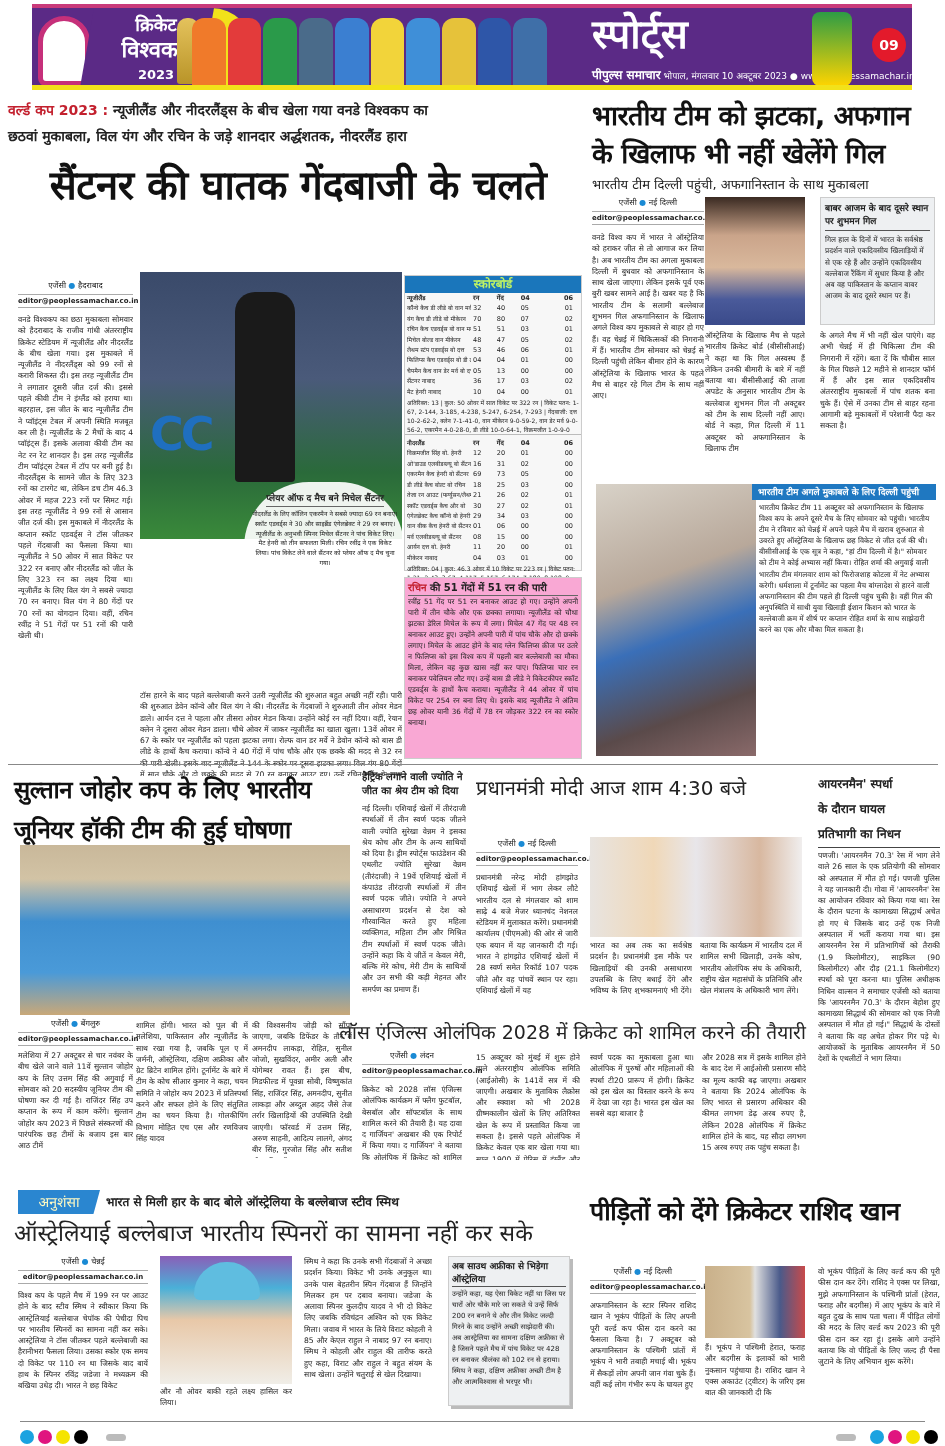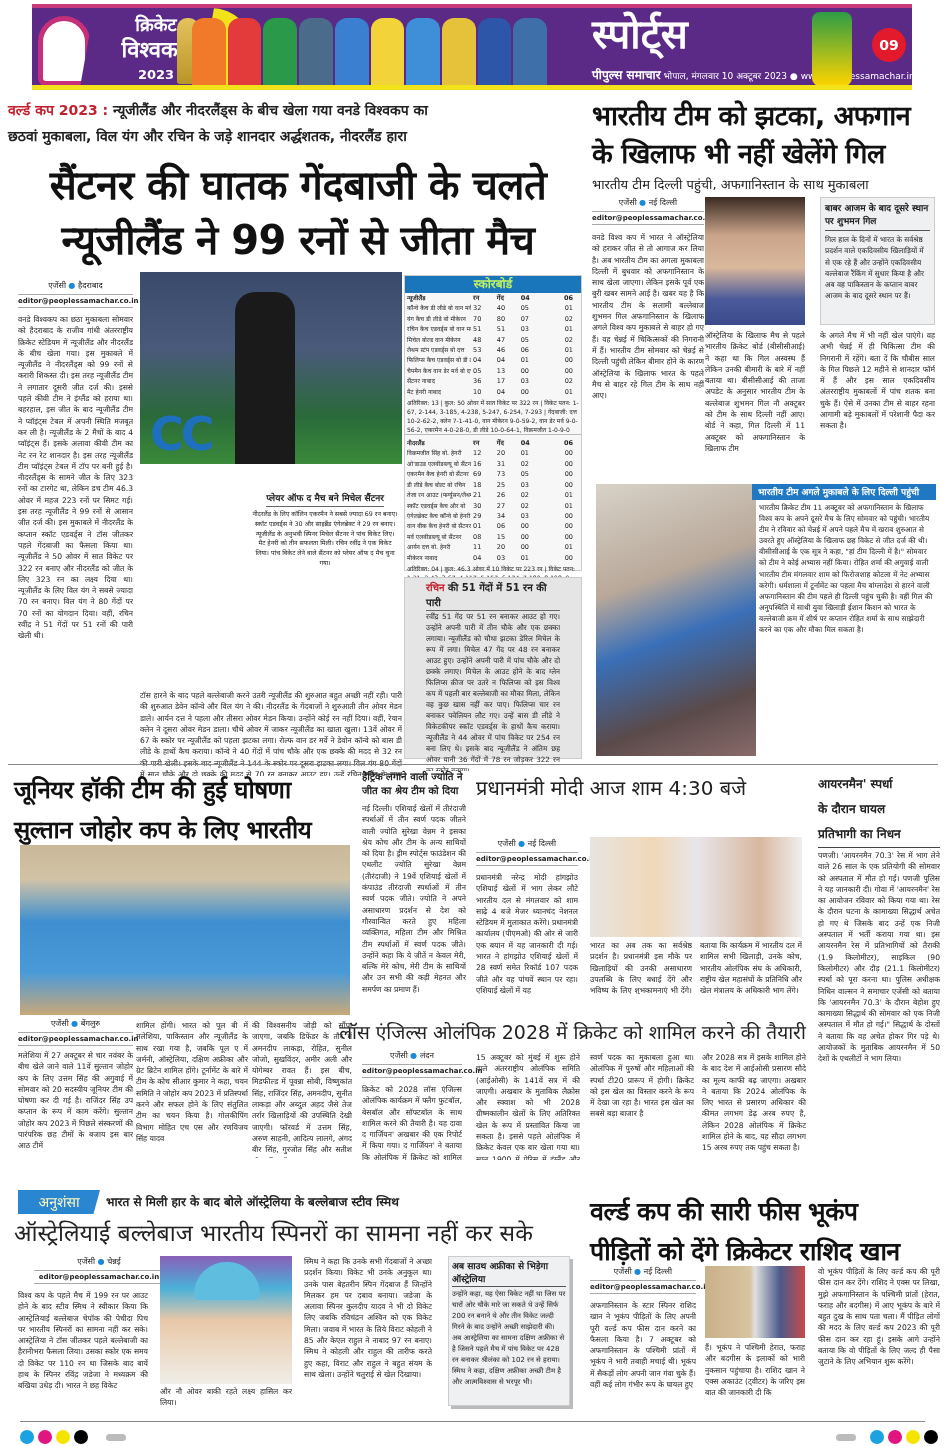--- a/index.html
+++ b/index.html
@@ -72,30 +72,29 @@
   <div class="abs batsman"></div>
   <div class="abs pgno">09</div>
 </div>
 
 <div class="abs" style="left:8px;top:97px;width:580px">
   <div class="kicker"><span class="red">वर्ल्ड कप 2023 :</span> <span>न्यूजीलैंड और नीदरलैंड्स के बीच खेला गया वनडे विश्वकप का</span></div>
   <div class="kicker">छठवां मुकाबला, विल यंग और रचिन के जड़े शानदार अर्द्धशतक, नीदरलैंड हारा</div>
 </div>
 <div class="abs h1" style="left:8px;top:158px;width:580px;font-size:40px;line-height:55px">
   <div>सैंटनर की घातक गेंदबाजी के चलते</div>
-  <div>न्यूजीलैंड ने 99 रनों से जीता मैच</div>
 </div>
 
 <div class="abs" style="left:18px;top:280px;width:115px">
   <div class="byline"><span>एजेंसी</span> <span class="dot">●</span> <span>हैदराबाद</span></div>
   <div class="email">editor@peoplessamachar.co.in</div>
 </div>
 <div class="abs body" style="left:18px;top:314px;width:115px;height:460px">वनडे विश्वकप का छठा मुकाबला सोमवार को हैदराबाद के राजीव गांधी अंतरराष्ट्रीय क्रिकेट स्टेडियम में न्यूजीलैंड और नीदरलैंड के बीच खेला गया। इस मुकाबले में न्यूजीलैंड ने नीदरलैंड्स को 99 रनों से करारी शिकस्त दी। इस तरह न्यूजीलैंड टीम ने लगातार दूसरी जीत दर्ज की। इससे पहले कीवी टीम ने इंग्लैंड को हराया था। बहरहाल, इस जीत के बाद न्यूजीलैंड टीम ने प्वॉइंट्स टेबल में अपनी स्थिति मजबूत कर ली है। न्यूजीलैंड के 2 मैचों के बाद 4 प्वॉइंट्स हैं। इसके अलावा कीवी टीम का नेट रन रेट शानदार है। इस तरह न्यूजीलैंड टीम प्वॉइंट्स टेबल में टॉप पर बनी हुई है। नीदरलैंड्स के सामने जीत के लिए 323 रनों का टारगेट था, लेकिन डच टीम 46.3 ओवर में महज 223 रनों पर सिमट गई। इस तरह न्यूजीलैंड ने 99 रनों से आसान जीत दर्ज की। इस मुकाबले में नीदरलैंड के कप्तान स्कॉट एडवर्ड्स ने टॉस जीतकर पहले गेंदबाजी का फैसला किया था। न्यूजीलैंड ने 50 ओवर में सात विकेट पर 322 रन बनाए और नीदरलैंड को जीत के लिए 323 रन का लक्ष्य दिया था। न्यूजीलैंड के लिए विल यंग ने सबसे ज्यादा 70 रन बनाए। विल यंग ने 80 गेंदों पर 70 रनों का योगदान दिया। वहीं, रचिन रवींद्र ने 51 गेंदों पर 51 रनों की पारी खेली थी।</div>
 
-<div class="abs photo" style="left:140px;top:272px;width:262px;height:192px;background:linear-gradient(180deg,#3a4a6a 0%,#4a5a7a 40%,#2a6a3a 75%,#3a8a3a 100%)">
+<div class="abs photo" style="left:140px;top:272px;width:262px;height:267px;background:linear-gradient(180deg,#3a4a6a 0%,#4a5a7a 40%,#2a6a3a 75%,#3a8a3a 100%)">
   <div style="position:absolute;left:95px;top:20px;width:60px;height:190px;background:#1a1a1a;border-radius:20px 20px 4px 4px"></div>
   <div style="position:absolute;left:10px;top:135px;font-size:46px;font-weight:900;color:#1f6fbf;letter-spacing:-3px">CC</div>
 </div>
 <div class="abs" style="left:244px;top:482px;width:160px;height:130px;border-radius:80px;background:rgba(255,255,255,0.92)"></div>
 <div class="abs" style="left:252px;top:492px;width:146px;text-align:center">
   <div style="font-size:9px;font-weight:bold;line-height:12px;border-bottom:1px solid #666;padding-bottom:2px;margin:0 14px">प्लेयर ऑफ द मैच बने मिचेल सैंटनर</div>
   <div style="font-size:6.3px;line-height:9.8px;margin-top:2px">नीदरलैंड के लिए कॉलिन एकरमैन ने सबसे ज्यादा 69 रन बनाए। स्कॉट एडवर्ड्स ने 30 और साइब्रैंड एंगेलब्रेक्ट ने 29 रन बनाए। न्यूजीलैंड के अनुभवी स्पिनर मिचेल सैंटनर ने पांच विकेट लिए। मैट हेनरी को तीन सफलता मिली। रचिन रवींद्र ने एक विकेट लिया। पांच विकेट लेने वाले सैंटनर को प्लेयर ऑफ द मैच चुना गया।</div>
 </div>
 <div class="abs body" style="left:140px;top:690px;width:262px;height:86px">टॉस हारने के बाद पहले बल्लेबाजी करने उतरी न्यूजीलैंड की शुरुआत बहुत अच्छी नहीं रही। पारी की शुरुआत डेवेन कॉन्वे और विल यंग ने की। नीदरलैंड के गेंदबाजों ने शुरुआती तीन ओवर मेडन डाले। आर्यन दत्त ने पहला और तीसरा ओवर मेडन किया। उन्होंने कोई रन नहीं दिया। वहीं, रेयान क्लेन ने दूसरा ओवर मेडन डाला। चौथे ओवर में जाकर न्यूजीलैंड का खाता खुला। 13वें ओवर में 67 के स्कोर पर न्यूजीलैंड को पहला झटका लगा। रोल्फ वान डर मर्वे ने डेवोन कॉन्वे को बास डी लीडे के हाथों कैच कराया। कॉन्वे ने 40 गेंदों में पांच चौके और एक छक्के की मदद से 32 रन की पारी खेली। इसके बाद न्यूजीलैंड ने 144 के स्कोर पर दूसरा झटका लगा। विल यंग 80 गेंदों में सात चौके और दो छक्के की मदद से 70 रन बनाकर आउट हुए। उन्हें रचिन रवींद्र के साथ दूसरे विकेट के लिए 77 रन की साझेदारी निभाई।</div>
 
@@ -260,21 +259,21 @@
           <td>04</td>
           <td>03</td>
           <td>01</td>
           <td style="text-align:right;padding-right:8px">00</td>
         </tr>
   </tbody>
     </table>
   <div class="ex" style="height:36px;overflow:hidden">अतिरिक्त: 04 | कुल: 46.3 ओवर में 10 विकेट पर 223 रन | विकेट पतन: 1-21, 2-43, 3-67, 4-117, 5-157, 6-174, 7-180, 8-198, 9-218, 10-223 | गेंदबाजी: ट्रेंट बोल्ट 8-0-34-0, मैट हेनरी 8.3-0-40-3, मिचेल सैंटनर 10-0-59-5, लॉकी फर्ग्युसन 8-0-32-0, रचिन रवींद्र 10-0-46-1, ग्लेन फिलिप्स 2-0-11-0</div>
 </div>
 
-<div class="abs" style="left:404px;top:577px;width:178px;height:182px;background:#e5e5e5;border:1px solid #ccc;padding:2px 21px">
+<div class="abs" style="left:404px;top:577px;width:178px;height:182px;background:#f9a8d4;border:1px solid #ccc;padding:2px 3px">
   <div style="font-size:10px;font-weight:bold;line-height:15px;border-bottom:1px solid #666"><span style="color:#c3202e">रचिन</span> <span>की 51 गेंदों में 51 रन की पारी</span></div>
   <div class="body" style="font-size:7.2px;line-height:11px;height:160px">रवींद्र 51 गेंद पर 51 रन बनाकर आउट हो गए। उन्होंने अपनी पारी में तीन चौके और एक छक्का लगाया। न्यूजीलैंड को चौथा झटका डेरिल मिचेल के रूप में लगा। मिचेल 47 गेंद पर 48 रन बनाकर आउट हुए। उन्होंने अपनी पारी में पांच चौके और दो छक्के लगाए। मिचेल के आउट होने के बाद ग्लेन फिलिप्स क्रीज पर उतरे न फिलिप्स को इस विश्व कप में पहली बार बल्लेबाजी का मौका मिला, लेकिन वह कुछ खास नहीं कर पाए। फिलिप्स चार रन बनाकर पवेलियन लौट गए। उन्हें बास डी लीडे ने विकेटकीपर स्कॉट एडवर्ड्स के हाथों कैच कराया। न्यूजीलैंड ने 44 ओवर में पांच विकेट पर 254 रन बना लिए थे। इसके बाद न्यूजीलैंड ने अंतिम छह ओवर यानी 36 गेंदों में 78 रन जोड़कर 322 रन का स्कोर बनाया।</div>
 </div>
 
 <div class="abs h1" style="left:592px;top:97px;width:350px;font-size:27px;line-height:38px;text-align:left">
   <div>भारतीय टीम को झटका, अफगान</div>
   <div>के खिलाफ भी नहीं खेलेंगे गिल</div>
 </div>
 <div class="abs" style="left:592px;top:176px;width:350px;font-size:13px;line-height:18px">भारतीय टीम दिल्ली पहुंची, अफगानिस्तान के साथ मुकाबला</div>
 <div class="abs" style="left:592px;top:197px;width:112px">
@@ -290,22 +289,22 @@
 </div>
 <div class="abs body" style="left:820px;top:330px;width:115px;height:140px">के अगले मैच में भी नहीं खेल पाएंगे। वह अभी चेन्नई में ही चिकित्सा टीम की निगरानी में रहेंगे। बता दें कि चौबीस साल के गिल पिछले 12 महीने से शानदार फॉर्म में हैं और इस साल एकदिवसीय अंतरराष्ट्रीय मुकाबलों में पांच शतक बना चुके हैं। ऐसे में उनका टीम से बाहर रहना आगामी बड़े मुकाबलों में परेशानी पैदा कर सकता है।</div>
 
 <div class="abs photo" style="left:596px;top:484px;width:160px;height:272px;background:linear-gradient(160deg,#d8d2c8 0%,#b8a89a 35%,#3a6fb8 55%,#5a4a4a 80%,#8a6a6a 100%)"></div>
 <div class="abs bluebar" style="left:752px;top:484px;width:184px">भारतीय टीम अगले मुकाबले के लिए दिल्ली पहुंची</div>
 <div class="abs" style="left:756px;top:502px;width:178px;height:256px;font-size:7.3px;line-height:11.1px;overflow:hidden;background:#fff;padding-left:3px">भारतीय क्रिकेट टीम 11 अक्टूबर को अफगानिस्तान के खिलाफ विश्व कप के अपने दूसरे मैच के लिए सोमवार को पहुंची। भारतीय टीम ने रविवार को चेन्नई में अपने पहले मैच में खराब शुरुआत से उबरते हुए ऑस्ट्रेलिया के खिलाफ छह विकेट से जीत दर्ज की थी। बीसीसीआई के एक सूत्र ने कहा, "हां टीम दिल्ली में है।" सोमवार को टीम ने कोई अभ्यास नहीं किया। रोहित शर्मा की अगुवाई वाली भारतीय टीम मंगलवार शाम को फिरोजशाह कोटला में नेट अभ्यास करेगी। धर्मशाला में टूर्नामेंट का पहला मैच बांग्लादेश से हारने वाली अफगानिस्तान की टीम पहले ही दिल्ली पहुंच चुकी है। वहीं गिल की अनुपस्थिति में साथी युवा खिलाड़ी ईशान किशन को भारत के बल्लेबाजी क्रम में शीर्ष पर कप्तान रोहित शर्मा के साथ साझेदारी करने का एक और मौका मिल सकता है।</div>
 
 <div class="abs divider" style="left:8px;top:764px;width:930px;height:1px"></div>
 
 <div class="abs h1" style="left:14px;top:770px;width:330px;font-size:24px;line-height:40px;text-align:left">
+  <div>सुल्तान जोहोर कप के लिए भारतीय</div>
   <div>जूनियर हॉकी टीम की हुई घोषणा</div>
-  <div>सुल्तान जोहोर कप के लिए भारतीय</div>
 </div>
 <div class="abs photo" style="left:20px;top:845px;width:330px;height:170px;background:linear-gradient(180deg,#c9b89a 0%,#d2c3a5 20%,#3f8fd0 45%,#4a9ad8 75%,#c9a878 100%)"></div>
 <div class="abs" style="left:18px;top:1018px;width:115px">
   <div class="byline"><span>एजेंसी</span> <span class="dot">●</span> <span>बेंगलुरु</span></div>
   <div class="email">editor@peoplessamachar.co.in</div>
 </div>
 <div class="abs body" style="left:18px;top:1050px;width:115px;height:108px">मलेशिया में 27 अक्टूबर से चार नवंबर के बीच खेले जाने वाले 11वें सुल्तान जोहोर कप के लिए उत्तम सिंह की अगुवाई में सोमवार को 20 सदस्यीय जूनियर टीम की घोषणा कर दी गई है। राजिंदर सिंह उप कप्तान के रूप में काम करेंगे। सुल्तान जोहोर कप 2023 में पिछले संस्करणों की पारंपरिक छह टीमों के बजाय इस बार आठ टीमें</div>
 <div class="abs body" style="left:136px;top:1020px;width:112px;height:138px">शामिल होंगी। भारत को पूल बी में मलेशिया, पाकिस्तान और न्यूजीलैंड के साथ रखा गया है, जबकि पूल ए में जर्मनी, ऑस्ट्रेलिया, दक्षिण अफ्रीका और ग्रेट ब्रिटेन शामिल होंगे। टूर्नामेंट के बारे में टीम के कोच सीआर कुमार ने कहा, चयन समिति ने जोहोर कप 2023 में प्रतिस्पर्धा करने और सफल होने के लिए संतुलित टीम का चयन किया है। गोलकीपिंग विभाग मोहित एच एस और रणविजय सिंह यादव</div>
 <div class="abs body" style="left:252px;top:1020px;width:100px;height:138px">की विश्वसनीय जोड़ी को सौंपा जाएगा, जबकि डिफेंडर के तौर में अमनदीप लाकड़ा, रोहित, सुनील जोजो, सुखविंदर, अमीर अली और योगेम्बर रावत हैं। इस बीच, मिडफील्ड में पूवन्ना सोबी, विष्णुकांत सिंह, राजिंदर सिंह, अमनदीप, सुनीत लाकड़ा और अब्दुल अहद जैसे तेज तर्रार खिलाड़ियों की उपस्थिति देखी जाएगी। फॉरवर्ड में उत्तम सिंह, अरुण साहनी, आदित्य लालगे, अंगद बीर सिंह, गुरजोत सिंह और सतीश भी शामिल हैं।</div>
 
@@ -337,37 +336,36 @@
   <div class="email">editor@peoplessamachar.co.in</div>
 </div>
 <div class="abs body" style="left:362px;top:1084px;width:100px;height:76px">क्रिकेट को 2028 लॉस एंजिल्स ओलंपिक कार्यक्रम में फ्लैग फुटबॉल, बेसबॉल और सॉफ्टबॉल के साथ शामिल करने की तैयारी है। यह दावा द गार्जियन' अखबार की एक रिपोर्ट में किया गया। द गार्जियन' ने बताया कि ओलंपिक में क्रिकेट को शामिल करने की पुष्टि</div>
 <div class="abs body" style="left:476px;top:1052px;width:104px;height:108px">15 अक्टूबर को मुंबई में शुरू होने वाले अंतरराष्ट्रीय ओलंपिक समिति (आईओसी) के 141वें सत्र में की जाएगी। अखबार के मुताबिक लैक्रोस और स्क्वाश को भी 2028 ग्रीष्मकालीन खेलों के लिए अतिरिक्त खेल के रूप में प्रस्तावित किया जा सकता है। इससे पहले ओलंपिक में क्रिकेट केवल एक बार खेला गया था। साल 1900 में पेरिस में इंग्लैंड और फ्रांस के बीच</div>
 <div class="abs body" style="left:590px;top:1052px;width:104px;height:120px">स्वर्ण पदक का मुकाबला हुआ था। ओलंपिक में पुरुषों और महिलाओं की स्पर्धा टी20 प्रारूप में होगी। क्रिकेट को इस खेल का विस्तार करने के रूप में देखा जा रहा है। भारत इस खेल का सबसे बड़ा बाजार है</div>
 <div class="abs body" style="left:702px;top:1052px;width:104px;height:120px">और 2028 सत्र में इसके शामिल होने के बाद देश में आईओसी प्रसारण सौदे का मूल्य काफी बढ़ जाएगा। अखबार ने बताया कि 2024 ओलंपिक के लिए भारत से प्रसारण अधिकार की कीमत लगभग डेढ़ अरब रुपए है, लेकिन 2028 ओलंपिक में क्रिकेट शामिल होने के बाद, यह सौदा लगभग 15 अरब रुपए तक पहुंच सकता है।</div>
 
 <div class="abs" style="left:18px;top:1190px;width:82px;height:24px;background:#2a86d0;color:#fef9c3;font-size:14px;font-weight:normal;text-align:center;line-height:24px;clip-path:polygon(0 0,100% 0,92% 100%,0 100%)">अनुशंसा</div>
 <div class="abs" style="left:106px;top:1192px;width:460px;font-size:12px;font-weight:bold;line-height:20px">भारत से मिली हार के बाद बोले ऑस्ट्रेलिया के बल्लेबाज स्टीव स्मिथ</div>
 <div class="abs" style="left:14px;top:1216px;width:555px;font-size:23px;line-height:34px;color:#222;white-space:nowrap">ऑस्ट्रेलियाई बल्लेबाज भारतीय स्पिनरों का सामना नहीं कर सके</div>
-<div class="abs" style="left:34px;top:1256px;width:130px">
+<div class="abs" style="left:18px;top:1256px;width:130px">
   <div class="byline"><span>एजेंसी</span> <span class="dot">●</span> <span>चेन्नई</span></div>
   <div class="email">editor@peoplessamachar.co.in</div>
 </div>
 <div class="abs body" style="left:18px;top:1290px;width:130px;height:112px">विश्व कप के पहले मैच में 199 रन पर आउट होने के बाद स्टीव स्मिथ ने स्वीकार किया कि आस्ट्रेलियाई बल्लेबाज चेपॉक की पेचीदा पिच पर भारतीय स्पिनरों का सामना नहीं कर सके। आस्ट्रेलिया ने टॉस जीतकर पहले बल्लेबाजी का हैरानीभरा फैसला लिया। उसका स्कोर एक समय दो विकेट पर 110 रन था जिसके बाद बायें हाथ के स्पिनर रविंद्र जडेजा ने मध्यक्रम की बखिया उधेड़ दी। भारत ने छह विकेट</div>
 <div class="abs photo" style="left:160px;top:1256px;width:132px;height:128px;background:linear-gradient(180deg,#8a5fb8 0%,#4ab0d8 25%,#e8c8a8 50%,#f0eee8 100%)">
   <div style="position:absolute;left:34px;top:6px;width:66px;height:38px;background:#5fbde0;border-radius:33px 33px 6px 6px"></div>
 </div>
 <div class="abs body" style="left:160px;top:1386px;width:132px;height:24px">और नौ ओवर बाकी रहते लक्ष्य हासिल कर लिया।</div>
 <div class="abs body" style="left:304px;top:1256px;width:128px;height:146px">स्मिथ ने कहा कि उनके सभी गेंदबाजों ने अच्छा प्रदर्शन किया। विकेट भी उनके अनुकूल था। उनके पास बेहतरीन स्पिन गेंदबाज हैं जिन्होंने मिलकर हम पर दबाव बनाया। जडेजा के अलावा स्पिनर कुलदीप यादव ने भी दो विकेट लिए जबकि रविचंद्रन अश्विन को एक विकेट मिला। जवाब में भारत के लिये विराट कोहली ने 85 और केएल राहुल ने नाबाद 97 रन बनाए। स्मिथ ने कोहली और राहुल की तारीफ करते हुए कहा, विराट और राहुल ने बहुत संयम के साथ खेला। उन्होंने चतुराई से खेल दिखाया।</div>
 <div class="abs sidebox" style="left:448px;top:1256px;width:122px;height:150px;padding:3px;box-shadow:3px 3px 0 #bbb">
   <div style="font-size:9px;font-weight:bold;line-height:13px;border-bottom:1px solid #555;margin-bottom:2px">अब साउथ अफ्रीका से भिड़ेगा ऑस्ट्रेलिया</div>
   <div style="font-size:7px;line-height:11px;overflow:hidden;height:118px">उन्होंने कहा, यह ऐसा विकेट नहीं था जिस पर चारों ओर चौके मारे जा सकते थे उन्हें सिर्फ 200 रन बनाने थे और तीन विकेट जल्दी गिरने के बाद उन्होंने अच्छी साझेदारी की। अब आस्ट्रेलिया का सामना दक्षिण अफ्रीका से है जिसने पहले मैच में पांच विकेट पर 428 रन बनाकर श्रीलंका को 102 रन से हराया। स्मिथ ने कहा, दक्षिण अफ्रीका अच्छी टीम है और आत्मविश्वास से भरपूर भी।</div>
 </div>
 
 <div class="abs h1" style="left:590px;top:1192px;width:350px;font-size:25px;line-height:40px;text-align:left">
-  <div>वर्ल्ड कप की सारी फीस भूकंप</div>
   <div>पीड़ितों को देंगे क्रिकेटर राशिद खान</div>
 </div>
 <div class="abs" style="left:590px;top:1266px;width:106px">
   <div class="byline"><span>एजेंसी</span> <span class="dot">●</span> <span>नई दिल्ली</span></div>
   <div class="email">editor@peoplessamachar.co.in</div>
 </div>
 <div class="abs body" style="left:590px;top:1300px;width:106px;height:102px">अफगानिस्तान के स्टार स्पिनर राशिद खान ने भूकंप पीड़ितों के लिए अपनी पूरी वर्ल्ड कप फीस दान करने का फैसला किया है। 7 अक्टूबर को अफगानिस्तान के पश्चिमी प्रांतों में भूकंप ने भारी तबाही मचाई थी। भूकंप में सैकड़ों लोग अपनी जान गंवा चुके हैं। वहीं कई लोग गंभीर रूप के घायल हुए</div>
 <div class="abs photo" style="left:705px;top:1266px;width:100px;height:72px;background:linear-gradient(90deg,#c9b08a 0%,#d8c4a0 45%,#e0e0e0 50%,#4a5a8a 75%,#c94a4a 100%)"></div>
 <div class="abs body" style="left:705px;top:1342px;width:100px;height:60px">हैं। भूकंप ने पश्चिमी हेरात, फराह और बदगीस के इलाकों को भारी नुकसान पहुंचाया है। राशिद खान ने एक्स अकाउंट (ट्वीटर) के जरिए इस बात की जानकारी दी कि</div>
 <div class="abs body" style="left:818px;top:1266px;width:122px;height:136px">वो भूकंप पीड़ितों के लिए वर्ल्ड कप की पूरी फीस दान कर देंगे। राशिद ने एक्स पर लिखा, मुझे अफगानिस्तान के पश्चिमी प्रांतों (हेरात, फराह और बदगीस) में आए भूकंप के बारे में बहुत दुख के साथ पता चला। मैं पीड़ित लोगों की मदद के लिए वर्ल्ड कप 2023 की पूरी फीस दान कर रहा हूं। इसके आगे उन्होंने बताया कि वो पीड़ितों के लिए जल्द ही पैसा जुटाने के लिए अभियान शुरू करेंगे।</div>

